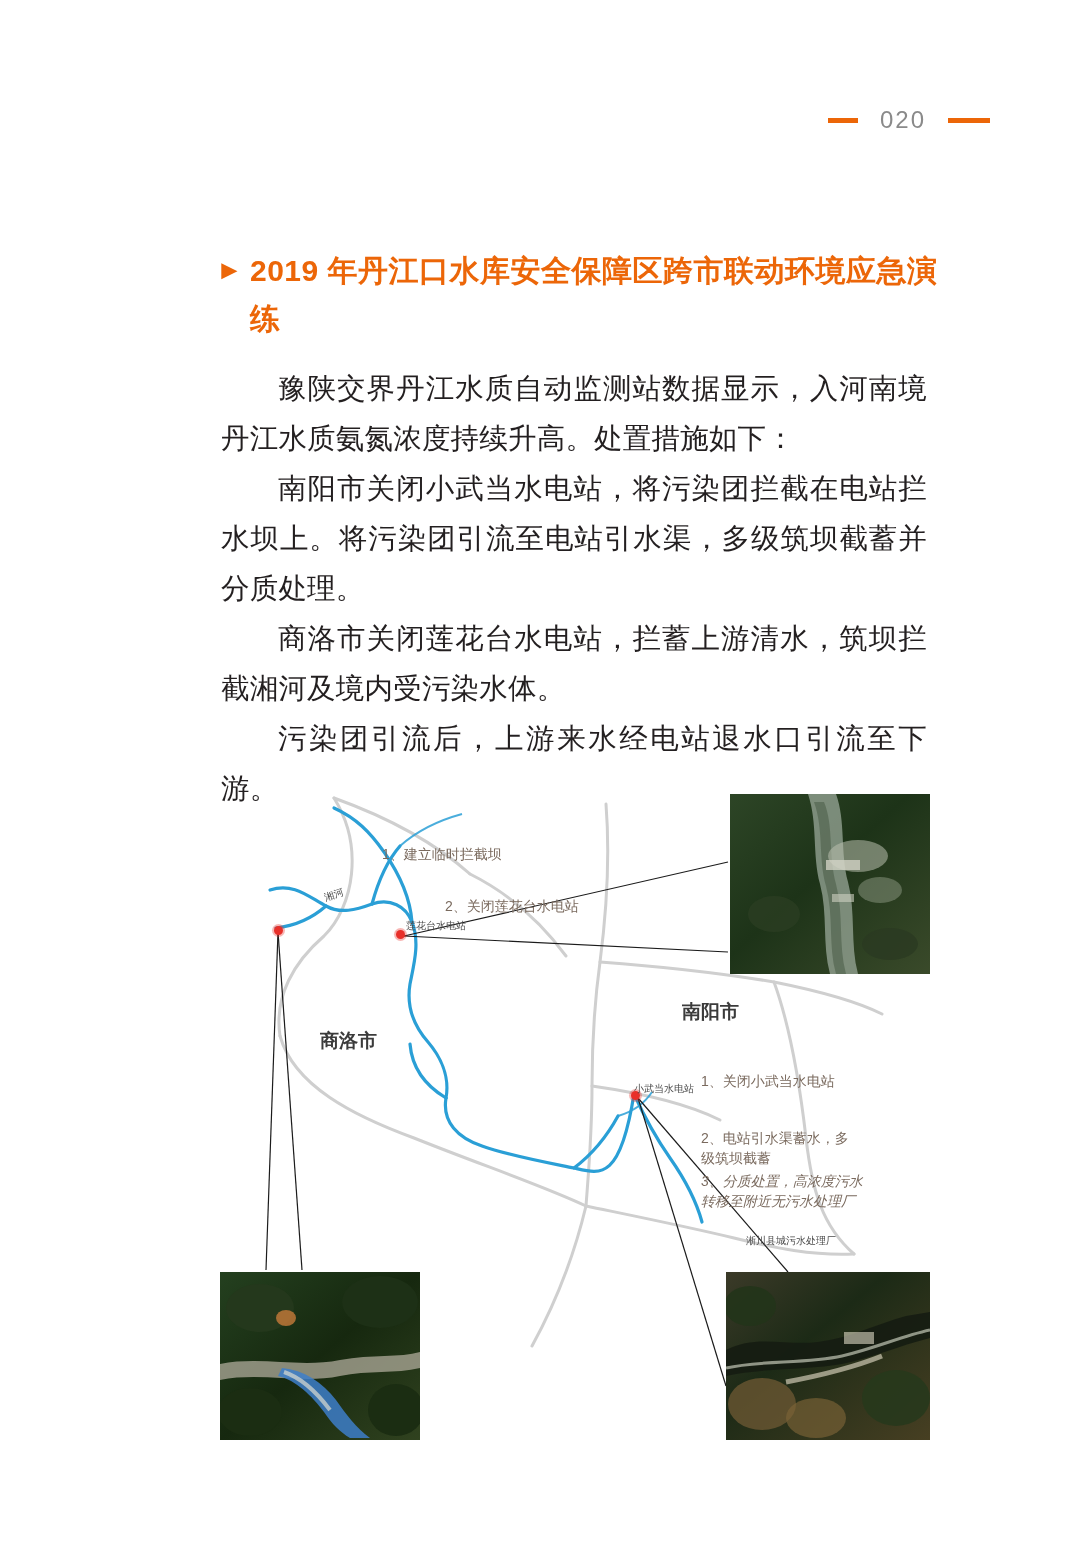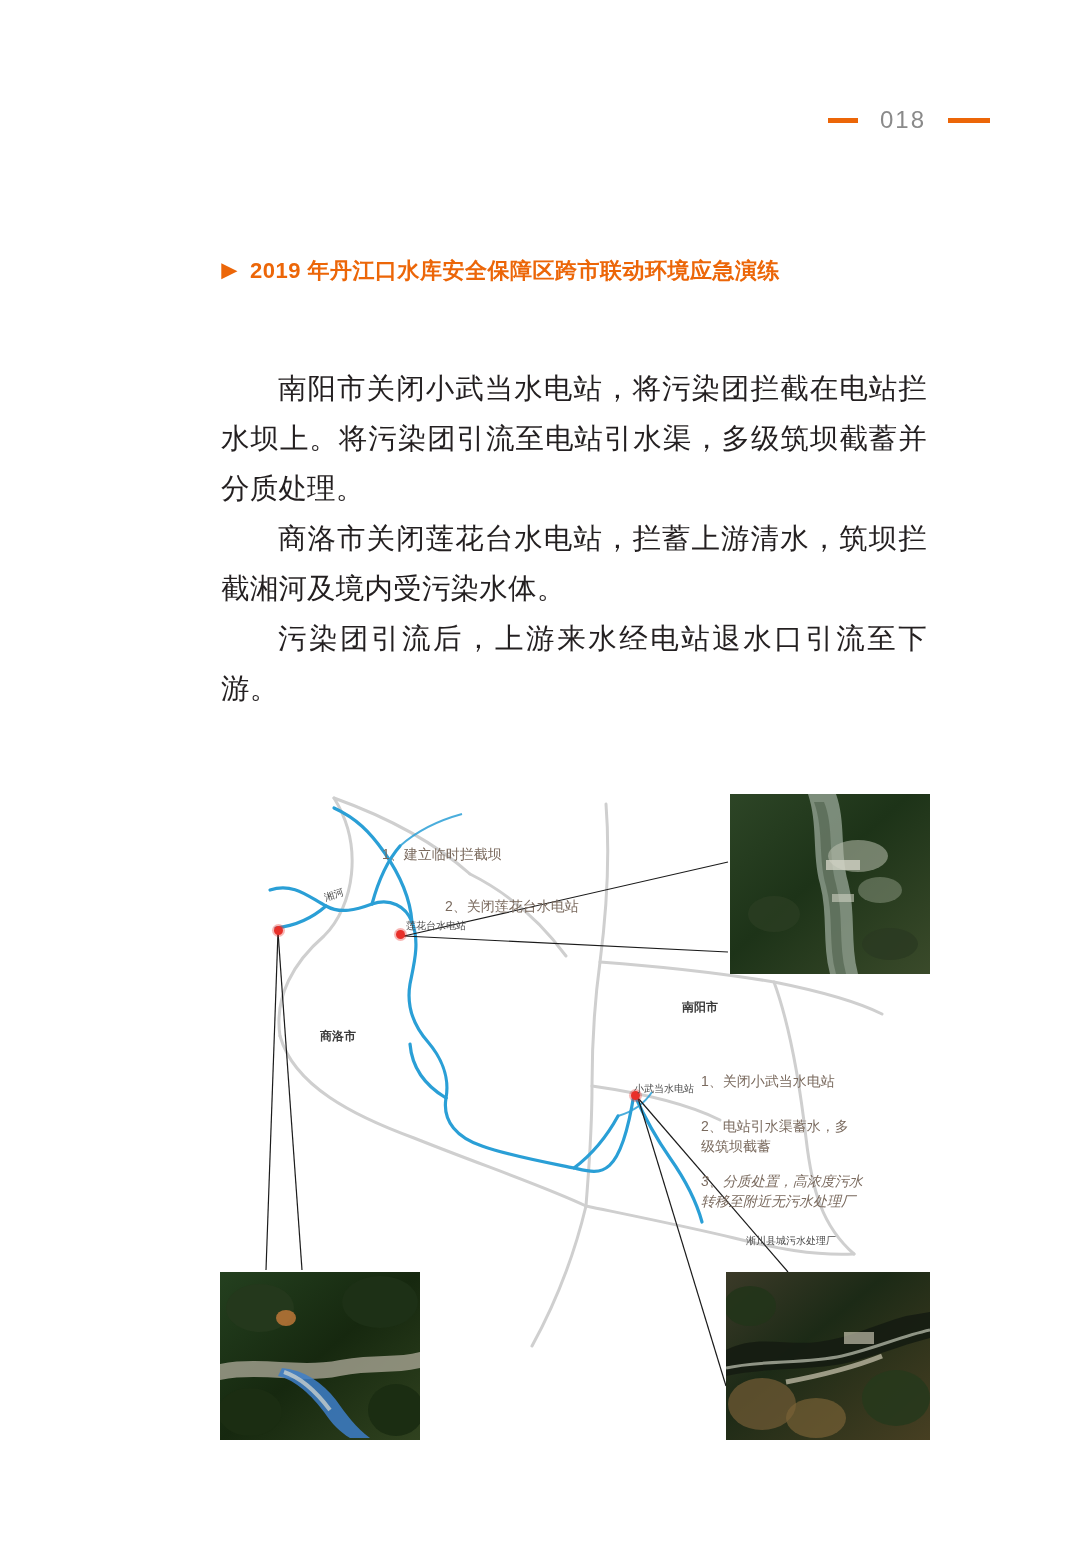--- a/index.html
+++ b/index.html
@@ -53,21 +53,21 @@
     flex: 0 0 auto;
     width: 34px;
     font-size: 27px;
     line-height: 46px;
     color: #ec6608;
     font-family: "Liberation Sans", sans-serif;
   }
   .title-text {
     font-family: "Liberation Sans", sans-serif;
     font-weight: bold;
-    font-size: 22px;
+    font-size: 30px;
     line-height: 48px;
     color: #ec6608;
     letter-spacing: 0.5px;
   }
 
   
   .body-copy {
     position: absolute;
     top: 364px;
     left: 221px;
@@ -110,21 +110,21 @@
   .photo-bottom-right { left: 512px; top: 486px; width: 204px; height: 168px; }
 
   .map-labels { position: absolute; inset: 0; }
   .map-label {
     position: absolute;
     font-family: "Liberation Sans", sans-serif;
     color: #5b5b5b;
     white-space: nowrap;
   }
   .map-label.city {
-    font-size: 12px;
+    font-size: 19px;
     color: #3b3b3b;
     font-weight: bold;
   }
   .map-label.note {
     font-size: 14px;
     color: #7a6a5e;
   }
   .map-label.site {
     font-size: 10px;
     color: #4a4a4a;
@@ -136,30 +136,31 @@
     border-radius: 50%;
     background: #e8302a;
     box-shadow: 0 0 0 2px rgba(232,48,42,0.35);
   }
 </style>
 </head>
 <body>
 
 <div class="page-header">
   <span class="header-dash short"></span>
-  <span class="page-number">018</span>
+  <span class="page-number">020</span>
   <span class="header-dash"></span>
 </div>
 
 <div class="section-title">
   <span class="title-marker">►</span>
   <span class="title-text">2019 年丹江口水库安全保障区跨市联动环境应急演练</span>
 </div>
 
 <div class="body-copy">
+  <p>豫陕交界丹江水质自动监测站数据显示，入河南境丹江水质氨氮浓度持续升高。处置措施如下：</p>
   <p>南阳市关闭小武当水电站，将污染团拦截在电站拦水坝上。将污染团引流至电站引水渠，多级筑坝截蓄并分质处理。</p>
   <p>商洛市关闭莲花台水电站，拦蓄上游清水，筑坝拦截湘河及境内受污染水体。</p>
   <p>污染团引流后，上游来水经电站退水口引流至下游。</p>
 </div>
 
 <div class="figure">
 
   <svg class="figure-canvas" viewBox="0 0 716 660">
     <defs>
       <linearGradient id="satA" x1="0" y1="0" x2="1" y2="1">
@@ -270,21 +271,21 @@
     <span class="marker-dot" style="left:60px;  top:140px;"></span>
     <span class="marker-dot" style="left:182px; top:144px;"></span>
     <span class="marker-dot" style="left:417px; top:305px;"></span>
 
     <span class="map-label city" style="left:106px; top:242px;">商洛市</span>
     <span class="map-label city" style="left:468px; top:213px;">南阳市</span>
 
     <span class="map-label note" style="left:168px; top:60px;">1、建立临时拦截坝</span>
     <span class="map-label note" style="left:231px; top:112px;">2、关闭莲花台水电站</span>
     <span class="map-label note" style="left:487px; top:287px;">1、关闭小武当水电站</span>
-    <span class="map-label note" style="left:487px; top:330px; width:150px; white-space:normal; line-height:20px;">2、电站引水渠蓄水，多级筑坝截蓄</span>
+    <span class="map-label note" style="left:487px; top:342px; width:150px; white-space:normal; line-height:20px;">2、电站引水渠蓄水，多级筑坝截蓄</span>
     <span class="map-label note" style="left:487px; top:385px; width:170px; white-space:normal; line-height:20px;font-style:italic;">3、分质处置，高浓度污水转移至附近无污水处理厂</span>
 
     <span class="map-label site" style="left:192px; top:133px;">莲花台水电站</span>
     <span class="map-label site" style="left:420px; top:296px;">小武当水电站</span>
     <span class="map-label site" style="left:496px; top:448px;margin-left:36px;">淅川县城污水处理厂</span>
     <span class="map-label site" style="left:110px; top:102px; transform:rotate(-18deg);">湘河</span>
   </div>
 </div>
 
 </body></html>

